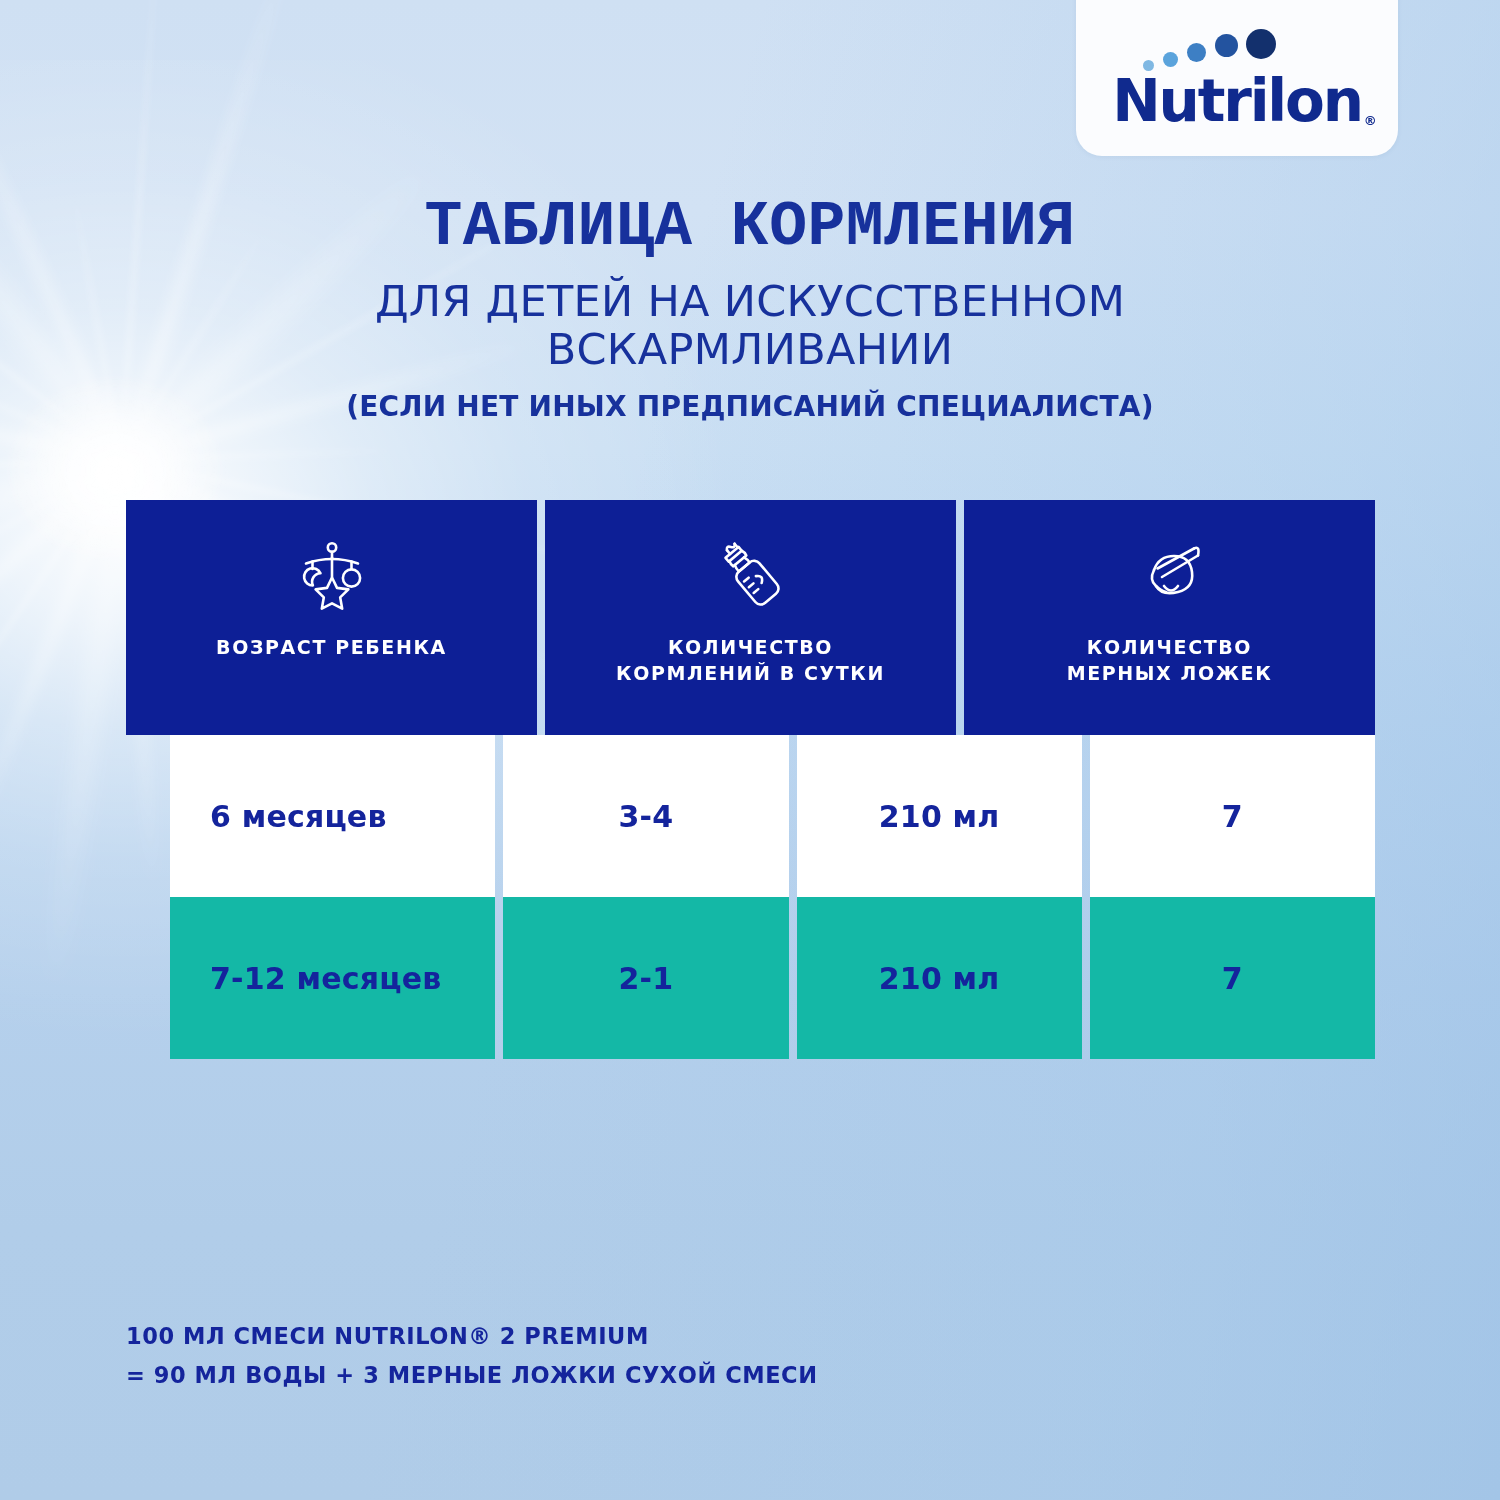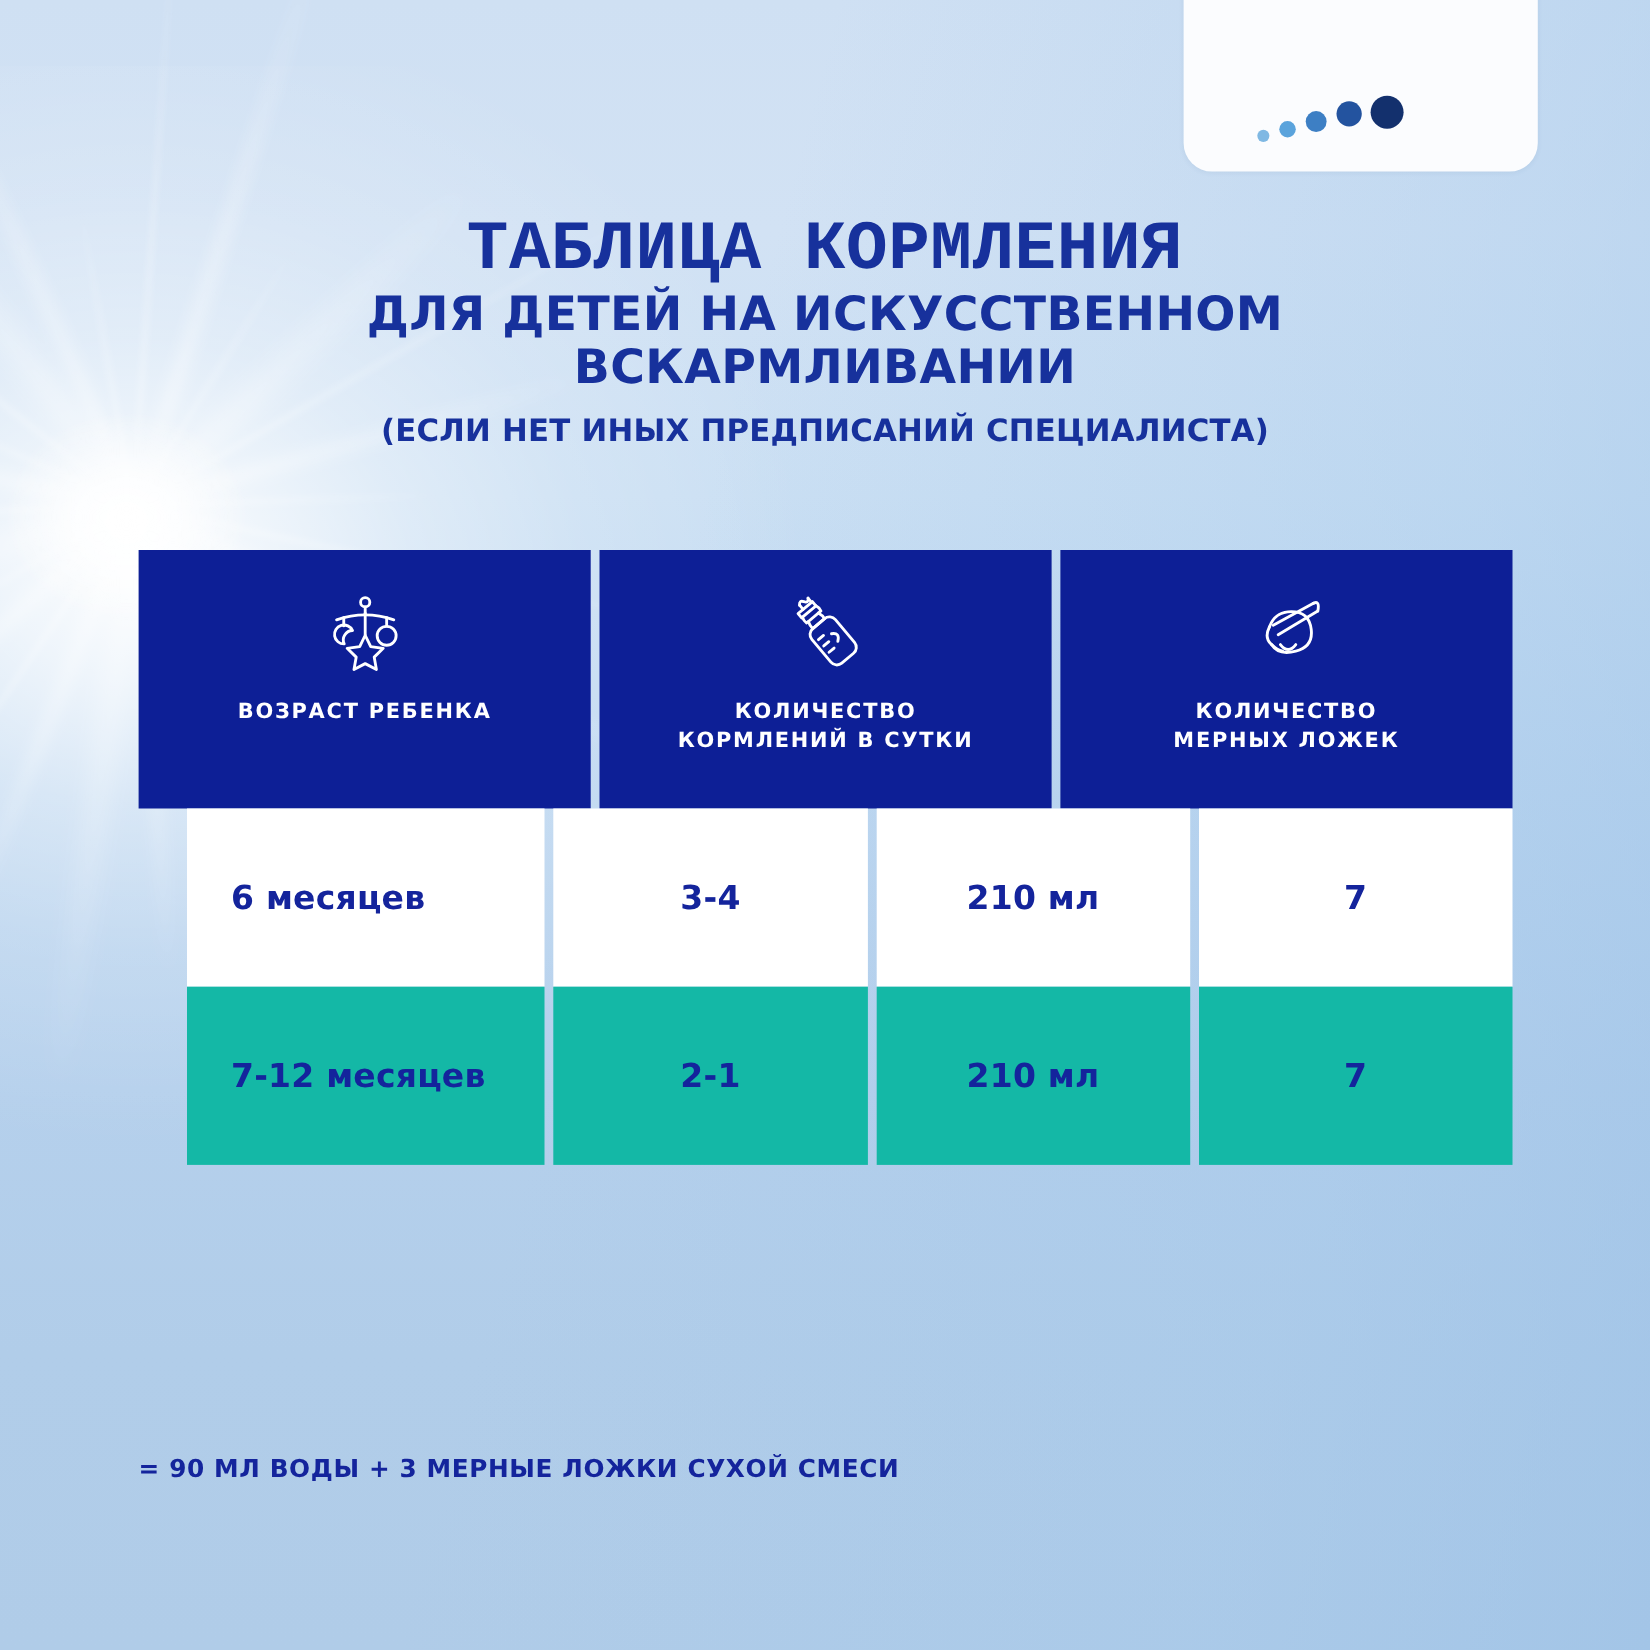--- a/index.html
+++ b/index.html
@@ -164,25 +164,25 @@
     font-family: Liberation Mono, monospace;
     font-weight: bold;
     font-size: 63px;
     letter-spacing: 0.5px;
     line-height: 1.04;
     margin: 0;
     color: #17319c;
   }
   #title-sub {
     font-family: "DejaVu Sans", sans-serif;
-    font-weight: bold;
+    font-weight: normal;
     font-size: 43px;
     letter-spacing: 0.3px;
     line-height: 1.12;
-    margin: 1px auto 0;
+    margin: 16px auto 0;
     width: 980px;
     color: #17319c;
   }
   #title-note {
     font-family: "DejaVu Sans", sans-serif;
     font-weight: bold;
     font-size: 28px;
     letter-spacing: 0.2px;
     line-height: 1.2;
     margin: 17px 0 0;
@@ -308,20 +308,24 @@
 
   <div id="logo-card">
     <div id="logo-inner">
       <div class="logo-dots">
         <i style="left:12px;  top:31px; width:11px; height:11px; background:#7fb8e3;"></i>
         <i style="left:32px;  top:23px; width:15px; height:15px; background:#5aa3dc;"></i>
         <i style="left:56px;  top:14px; width:19px; height:19px; background:#3d7fc4;"></i>
         <i style="left:84px;  top:5px;  width:23px; height:23px; background:#23539f;"></i>
         <i style="left:115px; top:0px;  width:30px; height:30px; background:#13306d;"></i>
       </div>
+      <div class="logo-wordmark">
+        <span>Nutrilon</span>
+        <span class="logo-reg">®</span>
+      </div>
     </div>
   </div>
 
   <div id="headline">
     <h1 id="title-main">ТАБЛИЦА КОРМЛЕНИЯ</h1>
     <div id="title-sub">
       <div>ДЛЯ ДЕТЕЙ НА ИСКУССТВЕННОМ</div>
       <div>ВСКАРМЛИВАНИИ</div>
     </div>
     <p id="title-note">(ЕСЛИ НЕТ ИНЫХ ПРЕДПИСАНИЙ СПЕЦИАЛИСТА)</p>
@@ -403,19 +407,20 @@
     <div class="trow brow even">
       <div class="tcell left">7-12 месяцев</div>
       <div class="tcell center">2-1</div>
       <div class="tcell center">210 мл</div>
       <div class="tcell center">7</div>
     </div>
   </div>
 
   <div id="footnotes">
     <div class="fn-col left">
+      <div class="fn-line">100 МЛ СМЕСИ NUTRILON® 2 PREMIUM</div>
       <div class="fn-line">= 90 МЛ ВОДЫ + 3 МЕРНЫЕ ЛОЖКИ СУХОЙ СМЕСИ</div>
     </div>
     <div class="fn-col right">
     </div>
   </div>
 
 </div>
 
 </body></html>

